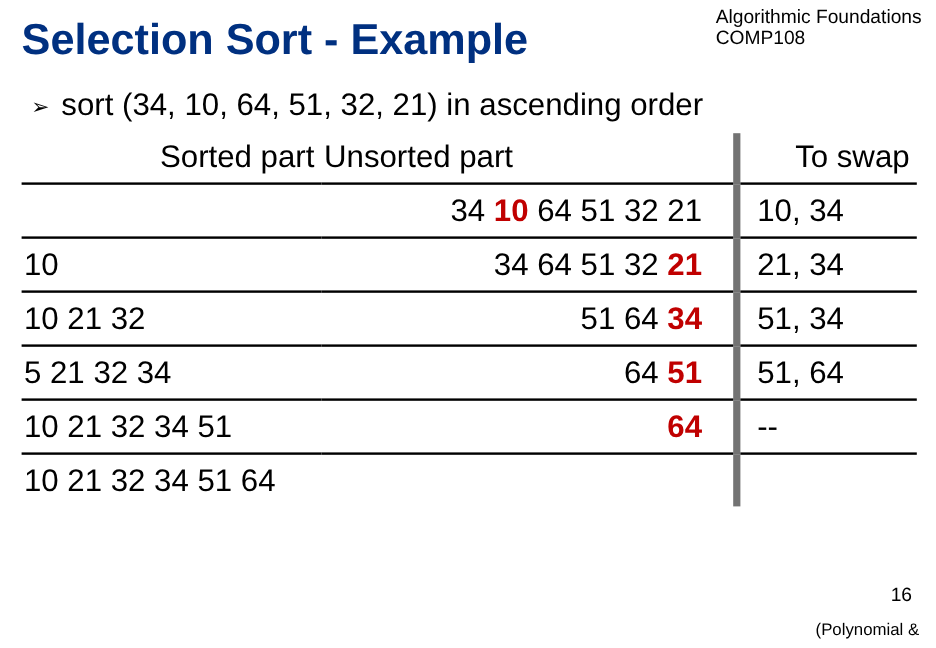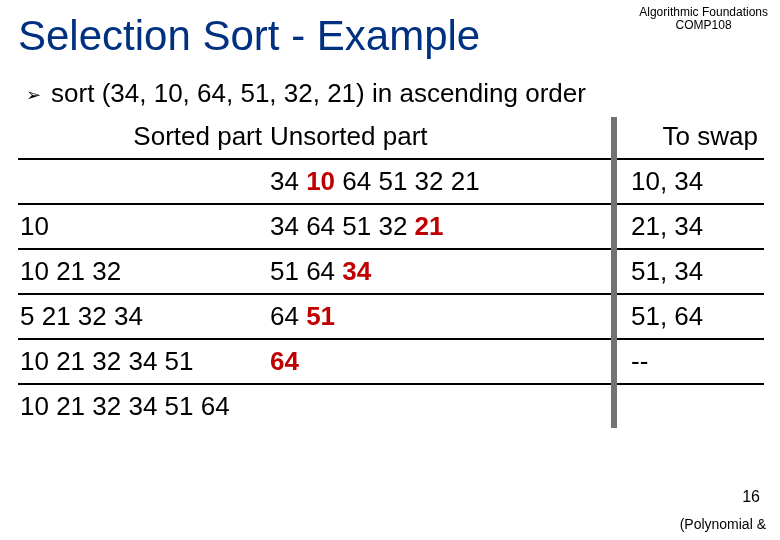--- a/index.html
+++ b/index.html
@@ -8,31 +8,31 @@
     height: 540px;
     background: #fff;
     font-family: "Comic Sans MS", "Comic Sans", cursive, sans-serif;
     position: relative;
     overflow: hidden;
   }
   .header-right {
     position: absolute;
     top: 6px;
     right: 12px;
-    text-align: center;
-    font-size: 12px;
+    text-align: left;
+    font-size: 16px;
     line-height: 1.1;
     color: #000;
     font-family: "Comic Sans MS", cursive, sans-serif;
   }
   .title {
-    font-size: 42px;
+    font-size: 36px;
     color: #003080;
     padding: 12px 0 0 18px;
-    font-weight: normal;
+    font-weight: bold;
   }
   .subtitle {
     font-size: 26px;
     color: #000;
     padding: 18px 0 8px 26px;
   }
   .bullet {
     font-family: Arial, sans-serif;
     font-size: 18px;
     vertical-align: middle;
@@ -60,21 +60,21 @@
     padding-left: 14px;
   }
   td {
     padding: 6px 6px 6px 2px;
     border-bottom: 2px solid #000;
     white-space: nowrap;
     vertical-align: bottom;
   }
   tr:last-child td { border-bottom: none; }
   td.sorted { width: 250px; }
-  td.unsorted { text-align: left; padding-right: 26px; }
+  td.unsorted { text-align: right; padding-right: 26px; }
   td.swap { width: 150px; }
   .hl { color: #c00000; font-weight: bold; }
   .footer-right {
     position: absolute;
     bottom: 34px;
     right: 20px;
     font-size: 16px;
     color: #000;
   }
   .footer-bot {

